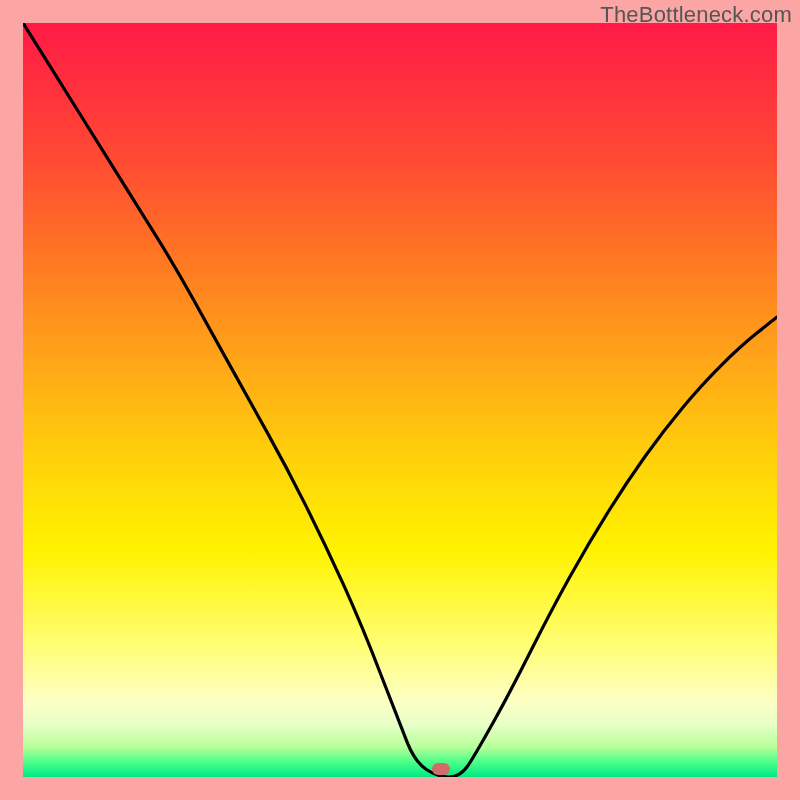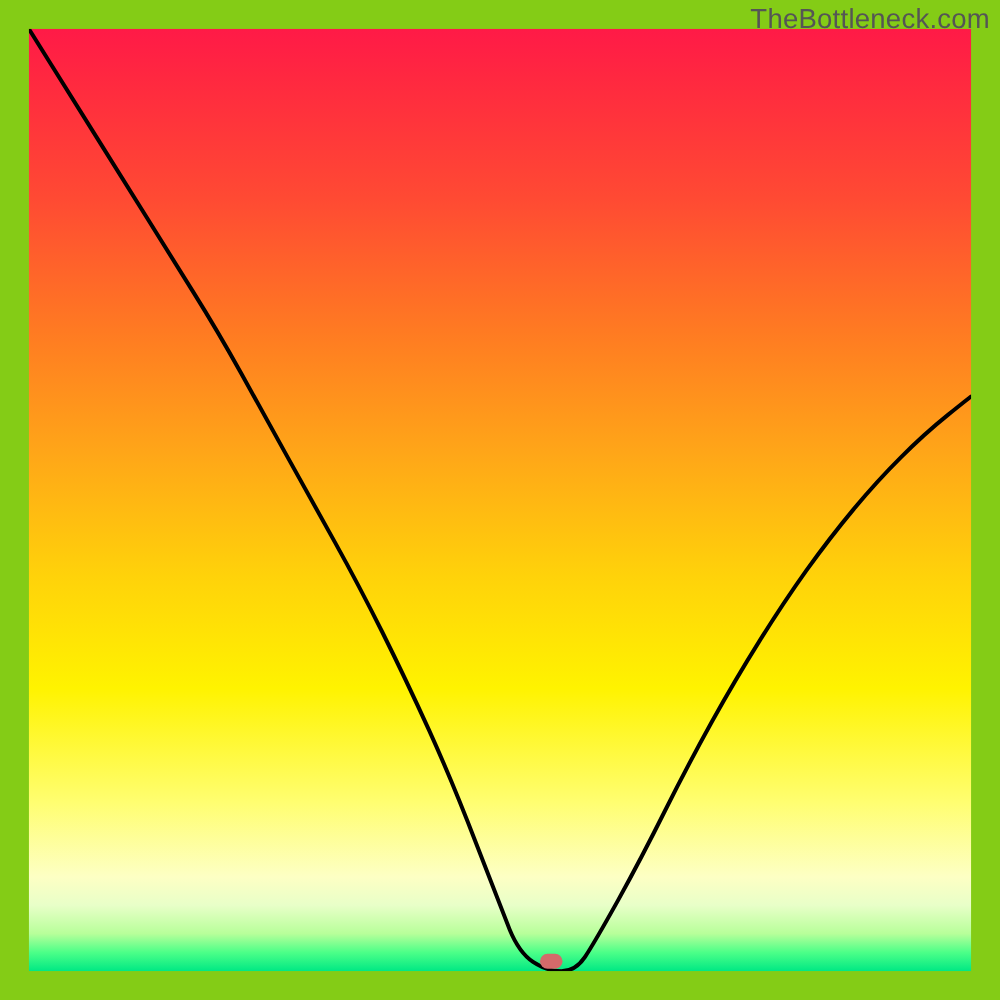--- a/index.html
+++ b/index.html
@@ -8,21 +8,21 @@
     width: 800px;
     height: 800px;
     background: #000;
     font-family: Arial, Helvetica, sans-serif;
     overflow: hidden;
   }
   .stage {
     position: relative;
     width: 800px;
     height: 800px;
-    background: #84cc16;
+    background: #fca5a5;
   }
   .watermark {
     position: absolute;
     top: 2px;
     right: 8px;
     color: #555;
     font-size: 22px;
     font-weight: 400;
     letter-spacing: 0.2px;
     z-index: 10;

